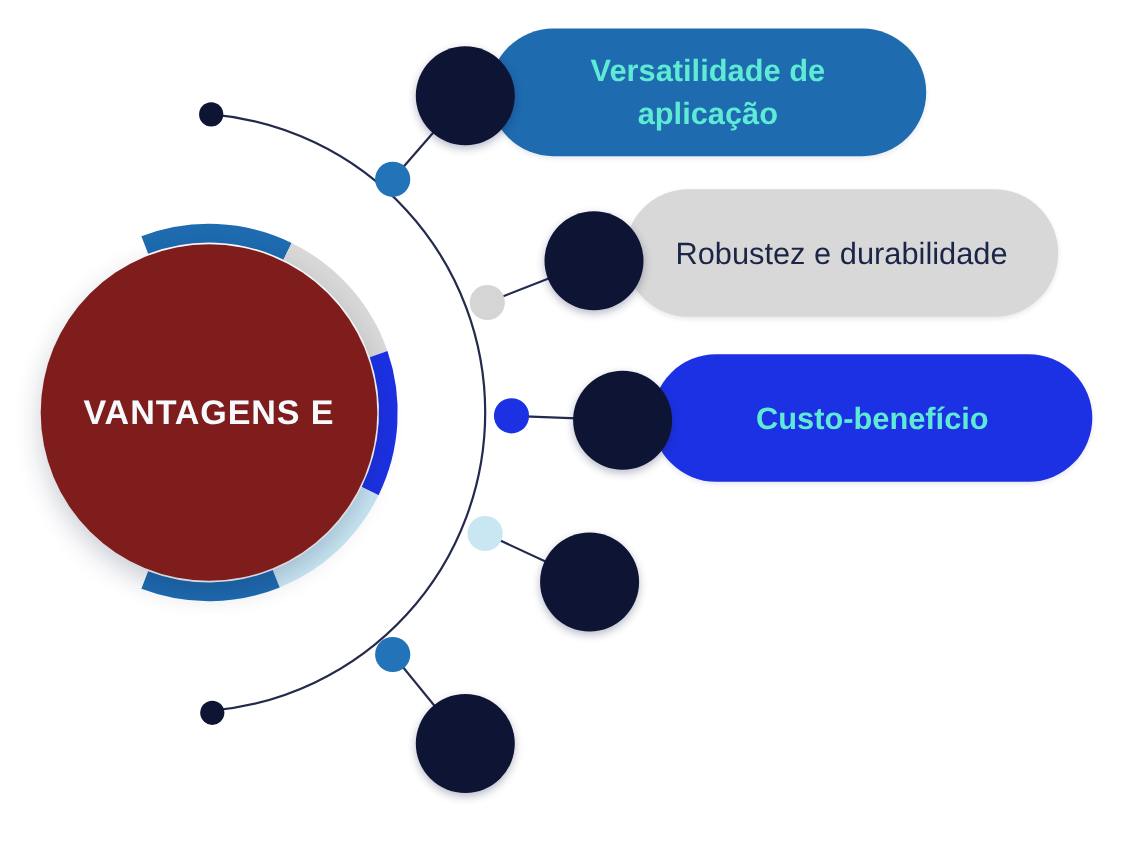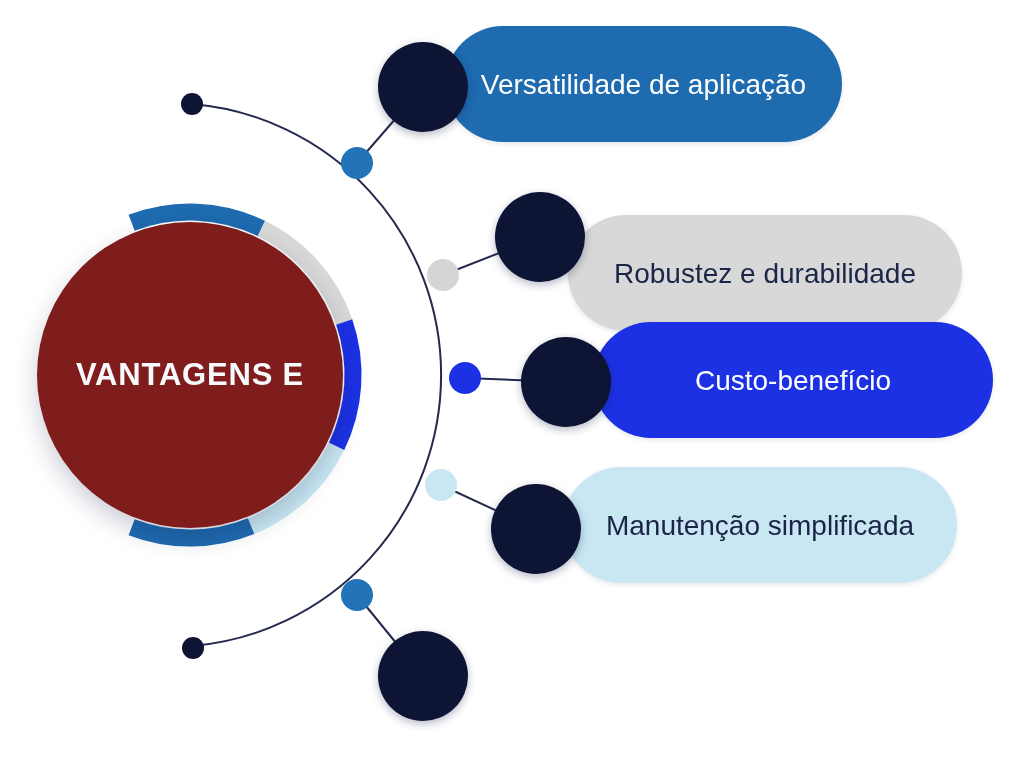--- a/index.html
+++ b/index.html
@@ -34,25 +34,25 @@
     position:absolute;z-index:2;
     height:116px;border-radius:58px;
     display:flex;align-items:center;justify-content:center;
     box-shadow:0 2px 5px rgba(20,28,68,0.10);
   }
   .pill .pill-label{
     font-size:28px;line-height:39px;text-align:center;
     max-width:330px;
   }
   .pill-1{left:445px;top:26px;width:397px;background:#1e6bb0;}
-  .pill-2{left:568px;top:172px;width:394px;background:#d8d8d8;margin-top:43px;}
+  .pill-2{left:568px;top:172px;width:394px;background:#d8d8d8;}
   .pill-3{left:593px;top:322px;width:400px;background:#1c31e4;}
   .pill-4{left:563px;top:467px;width:394px;background:#c9e7f3;}
   .pill-5{left:447px;top:616px;width:396px;background:#1e6bb0;}
-  .pill-1 .pill-label,.pill-3 .pill-label,.pill-5 .pill-label{color:#ffffff;}
+  .pill-1 .pill-label,.pill-3 .pill-label,.pill-5 .pill-label{color:#5eead4;font-weight:bold;}
   .pill-2 .pill-label,.pill-4 .pill-label{color:#1b2547;}
   
   .node{
     position:absolute;z-index:3;
     width:90px;height:90px;border-radius:50%;
     background:#0e1434;
     box-shadow:0 3px 8px rgba(20,28,68,0.30);
   }
   .node-1{left:378px;top:42px;}
   .node-2{left:495px;top:192px;}
@@ -97,23 +97,20 @@
 
   <div class="pill pill-1">
     <div class="pill-label">Versatilidade de aplicação</div>
   </div>
   <div class="pill pill-2">
     <div class="pill-label">Robustez e durabilidade</div>
   </div>
   <div class="pill pill-3">
     <div class="pill-label">Custo-benefício</div>
   </div>
-  <div class="pill pill-4">
-    <div class="pill-label">Manutenção simplificada</div>
-  </div>
 
   <div class="node node-1"></div>
   <div class="node node-2"></div>
   <div class="node node-3"></div>
   <div class="node node-4"></div>
   <div class="node node-5"></div>
 
 </div>
 
 </body></html>

